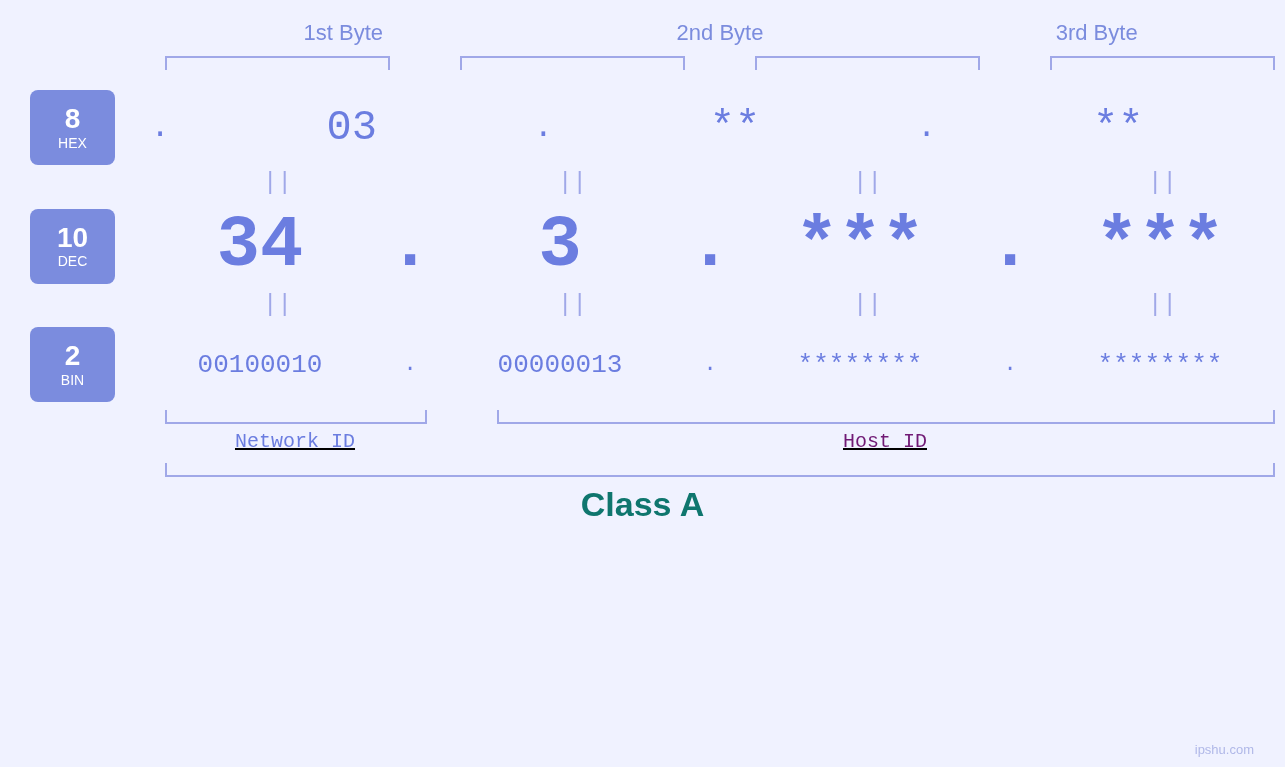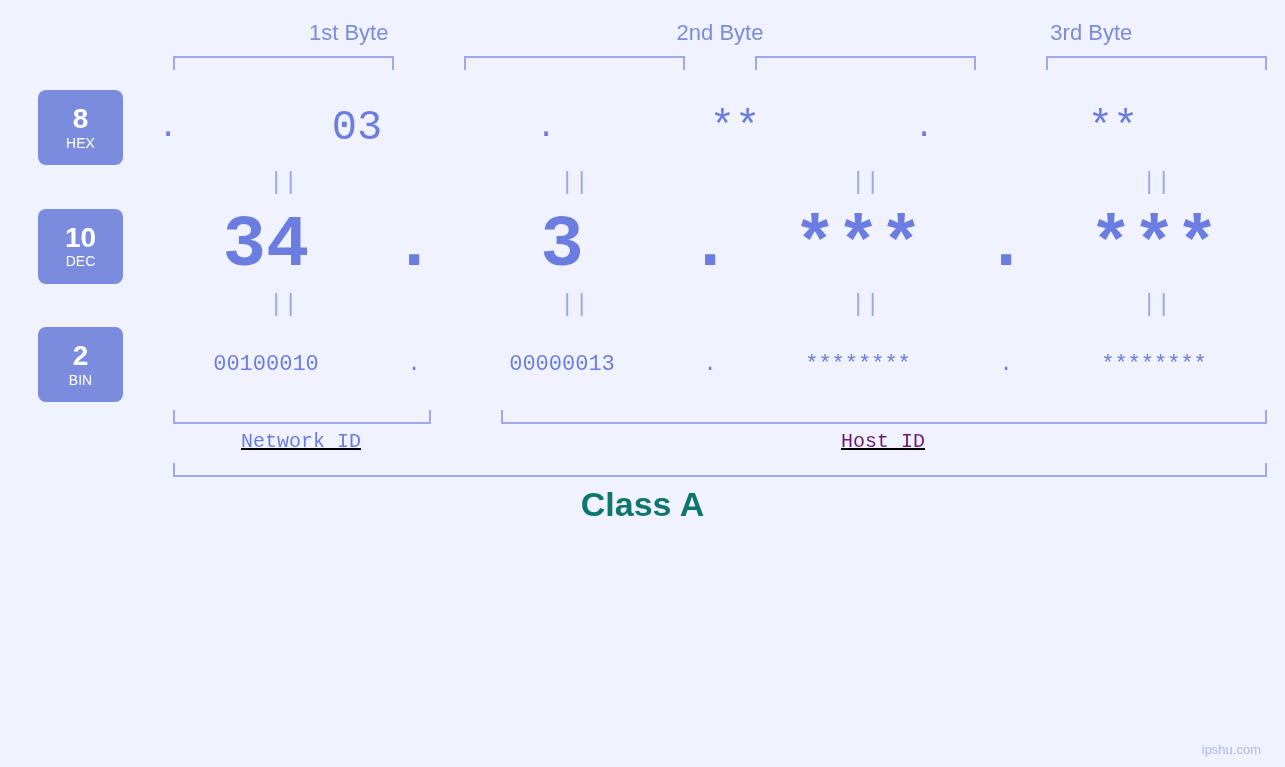--- a/index.html
+++ b/index.html
@@ -13,21 +13,21 @@
       position: relative;
     }
 
     .container {
       width: 1285px;
       height: 767px;
       position: relative;
       display: flex;
       flex-direction: column;
       align-items: center;
-      padding: 20px 8px;
+      padding: 20px 0;
     }
 
     
     .byte-headers {
       display: flex;
       width: 100%;
       padding-left: 155px;
       margin-bottom: 10px;
     }
 
@@ -111,21 +111,21 @@
     .byte-cell.large {
       font-size: 72px;
       font-weight: bold;
     }
 
     .byte-cell.medium {
       font-size: 42px;
     }
 
     .byte-cell.small {
-      font-size: 22px;
+      font-size: 26px;
     }
 
     .dot-sep {
       width: 50px;
       text-align: center;
       color: #6b7de0;
       flex-shrink: 0;
     }
 
     .dot-sep.large {
@@ -158,21 +158,21 @@
       margin: 0 10px;
     }
 
     .eq-spacer {
       width: 50px;
     }
 
     .watermark {
       position: absolute;
       bottom: 10px;
-      right: 24px;
+      right: 31px;
       color: #b0b8e8;
       font-size: 13px;
       font-family: Arial, sans-serif;
     }
   </style>
 </head>
 <body>
 
 <div class="container">
 

